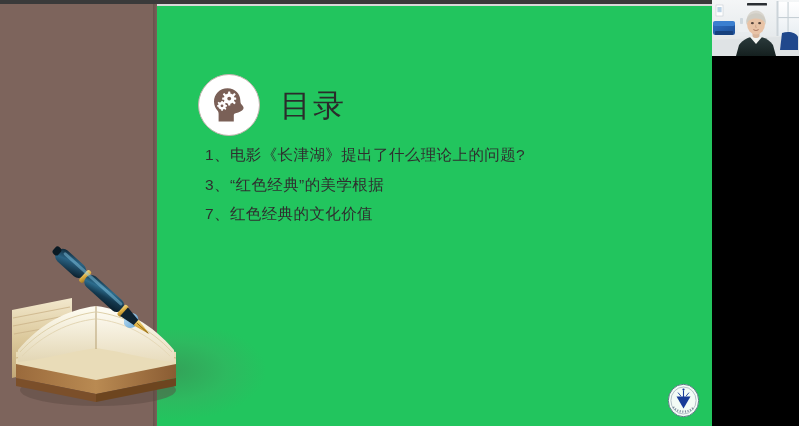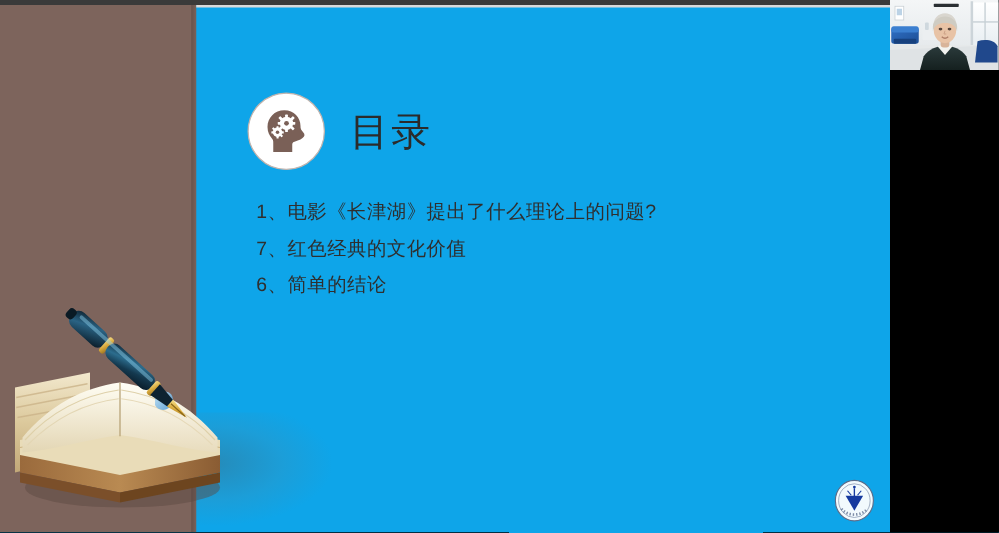--- a/index.html
+++ b/index.html
@@ -22,21 +22,21 @@
     overflow: hidden;
   }
 
   
   #slide {
     position: absolute;
     left: 0;
     top: 0;
     width: 712px;
     height: 426px;
-    background: #0ea5e9;
+    background: #22c55e;
     overflow: hidden;
   }
 
   
   .top-edge {
     position: absolute;
     left: 0;
     top: 0;
     width: 712px;
     height: 4px;
@@ -126,21 +126,21 @@
     color: #2b2b2b;
     letter-spacing: 2px;
     font-weight: 400;
     white-space: nowrap;
   }
 
   
   .agenda {
     position: absolute;
     left: 205px;
-    top: 155px;
+    top: 140px;
     width: 470px;
     z-index: 20;
   }
   .agenda-item {
     font-size: 15.5px;
     line-height: 29.5px;
     color: #2f2f2f;
     white-space: nowrap;
     letter-spacing: 0.4px;
   }
@@ -321,22 +321,22 @@
             <rect x="12.2" y="20.4" width="1.7" height="2.3" rx="0.4" transform="rotate(-45 13 21.5)"></rect>
           </g>
           <circle cx="10.0" cy="18.8" r="1.4" fill="#7a6057"></circle>
         </svg>
       </div>
       <div class="slide-title">目录</div>
     </div>
 
     <div class="agenda">
       <div class="agenda-item">1、电影《长津湖》提出了什么理论上的问题?</div>
+      <div class="agenda-item">3、“红色经典”的美学根据</div>
       <div class="agenda-item">7、红色经典的文化价值</div>
-      <div class="agenda-item">6、简单的结论</div>
     </div>
 
     <div class="seal">
       <svg viewBox="0 0 33 35" xmlns="http://www.w3.org/2000/svg">
         <ellipse cx="16.5" cy="17.5" rx="15.2" ry="16.2" fill="#ffffff" stroke="#5e6a86" stroke-width="0.9"></ellipse>
         <ellipse cx="16.5" cy="17.5" rx="12.6" ry="13.5" fill="none" stroke="#8e97ad" stroke-width="0.6"></ellipse>
 
         <path d="M9.5 13.5 L23.5 13.5 L16.5 25.5 Z" fill="#17359c"></path>
         <path d="M16.5 7.5 L16.5 14.0" stroke="#17359c" stroke-width="1.1"></path>
         <path d="M11.0 9.6 L14.0 13.2" stroke="#17359c" stroke-width="0.9"></path>

